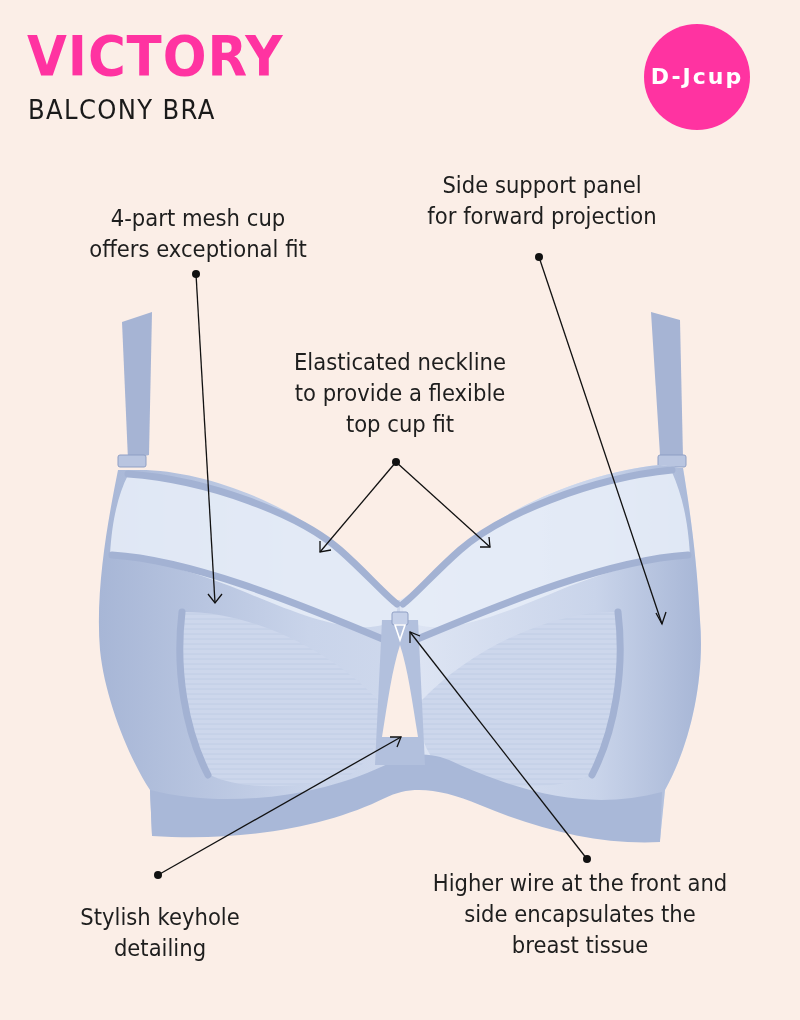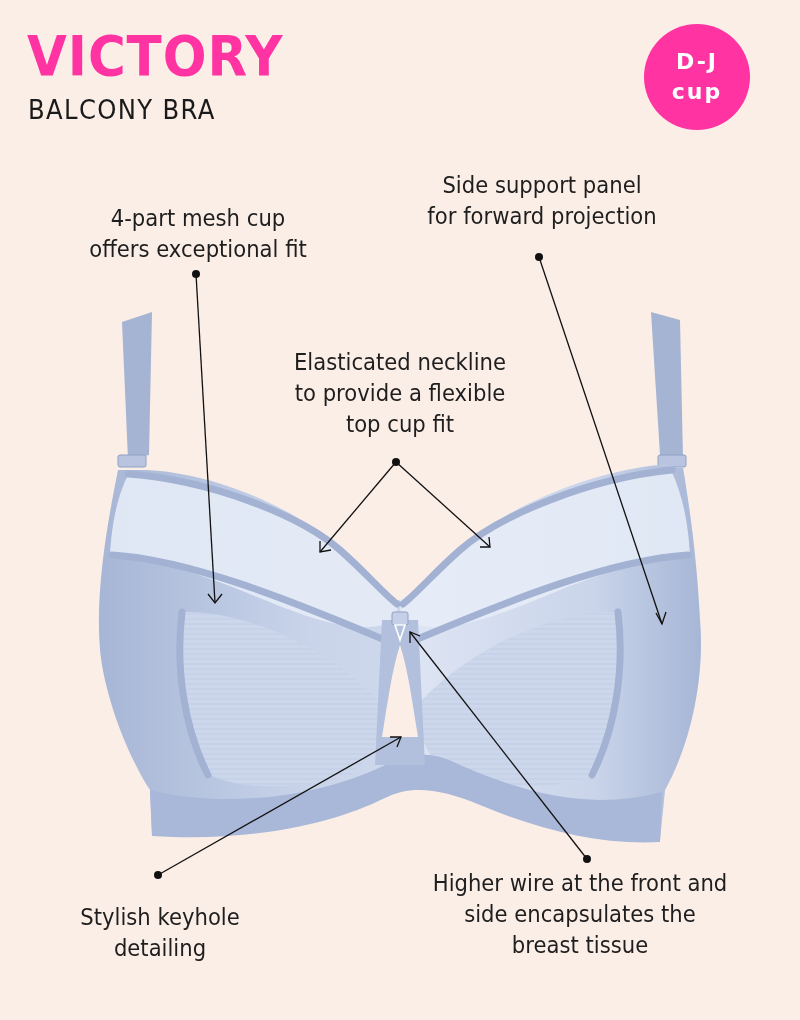--- a/index.html
+++ b/index.html
@@ -1,19 +1,19 @@
 <!DOCTYPE html>
 <html><head>
 <meta charset="utf-8">
 <style>
   html, body { margin: 0; padding: 0; }
   body { width: 800px; height: 1020px; background: #fbeee7; position: relative; overflow: hidden; font-family: "DejaVu Sans", sans-serif; color: #1a1a1a; }
   .title { position: absolute; left: 27px; top: 28px; font-family: "DejaVu Sans", sans-serif; font-weight: bold; font-size: 56px; letter-spacing: 1px; color: #ff33a1; line-height: 1; transform: scaleX(0.92); transform-origin: left top; }
   .subtitle { position: absolute; left: 28px; top: 96px; font-size: 27px; letter-spacing: 1.5px; color: #1a1a1a; line-height: 1; font-family: "DejaVu Sans", sans-serif; transform: scaleX(0.9); transform-origin: left top; }
-  .badge { position: absolute; left: 644px; top: 24px; width: 106px; height: 106px; border-radius: 50%; background: #ff33a1; color: #fff; display: flex; flex-direction: column; align-items: center; justify-content: center; font-weight: bold; font-size: 22px; line-height: 30px; letter-spacing: 2px; }
+  .badge { position: absolute; left: 644px; top: 24px; width: 106px; height: 106px; border-radius: 50%; background: #ff33a1; color: #fff; display: flex; flex-direction: row; align-items: center; justify-content: center; font-weight: bold; font-size: 22px; line-height: 30px; letter-spacing: 2px; }
   .callout { position: absolute; text-align: center; font-size: 23px; line-height: 31px; color: #1e1e1e; white-space: nowrap; transform: scaleX(0.92); }
   .callout span { display: block; }
   svg.art { position: absolute; left: 0; top: 0; }
 </style>
 </head>
 <body>
 
 <div class="title">VICTORY</div>
 <div class="subtitle">BALCONY BRA</div>
 

